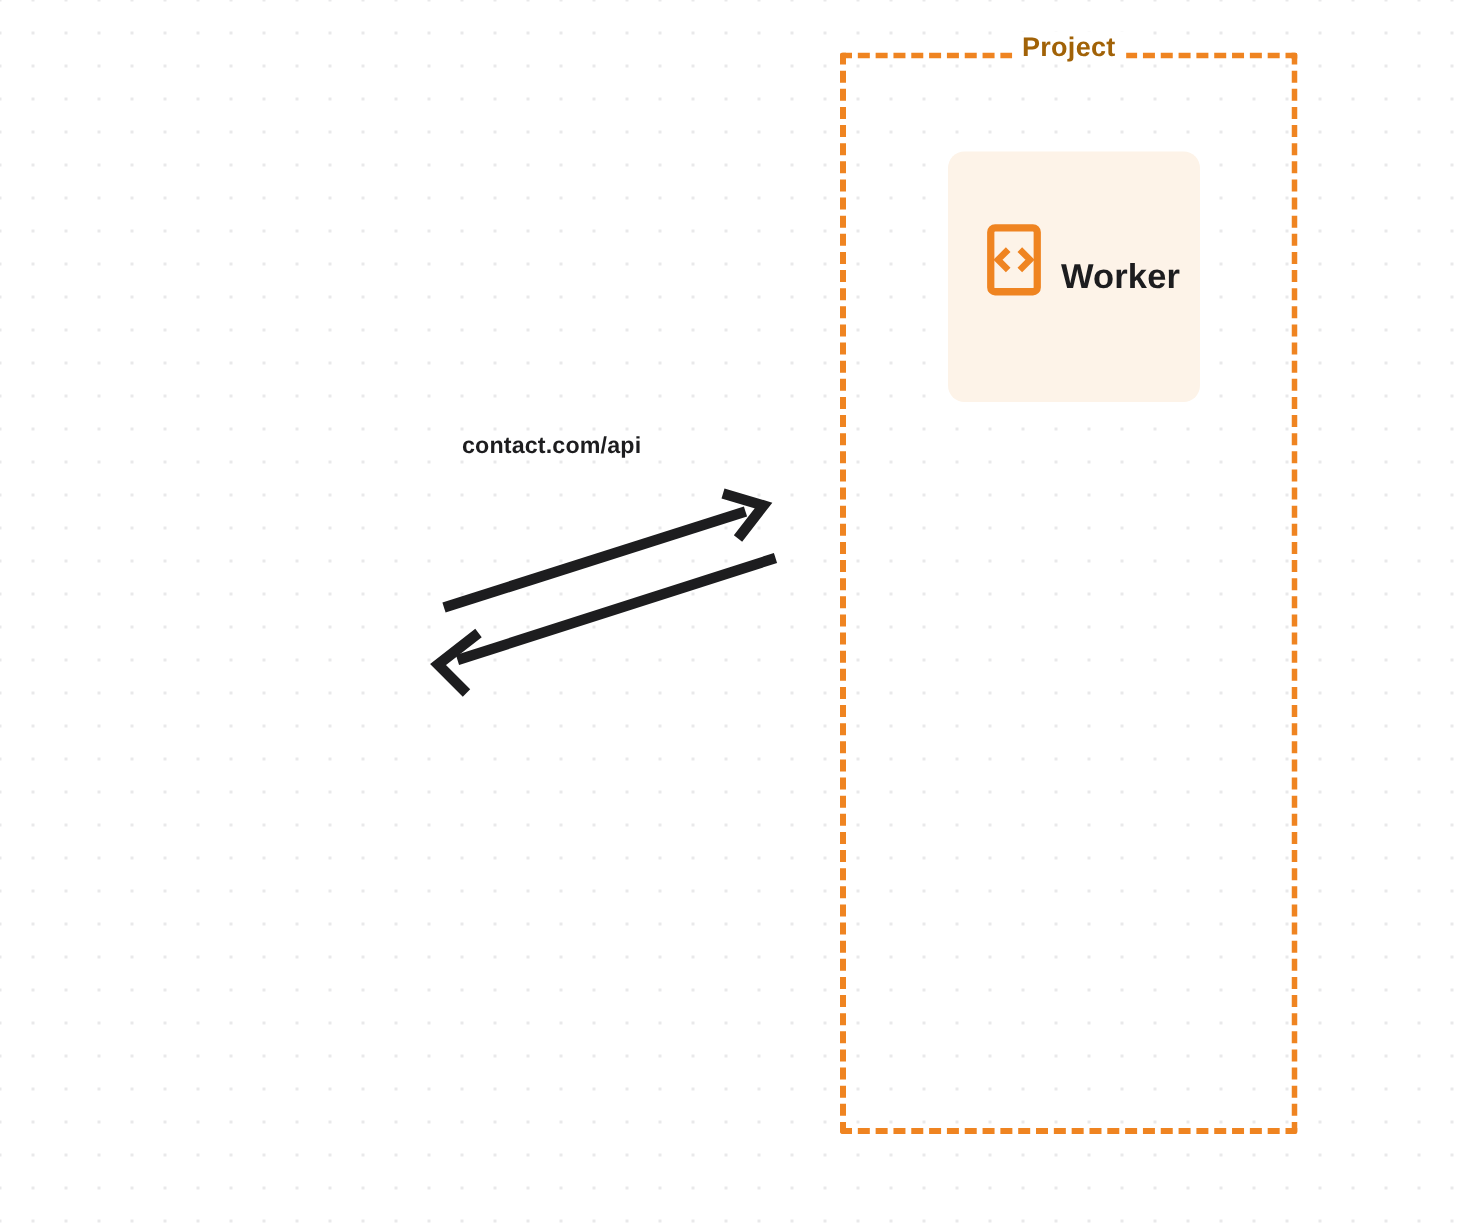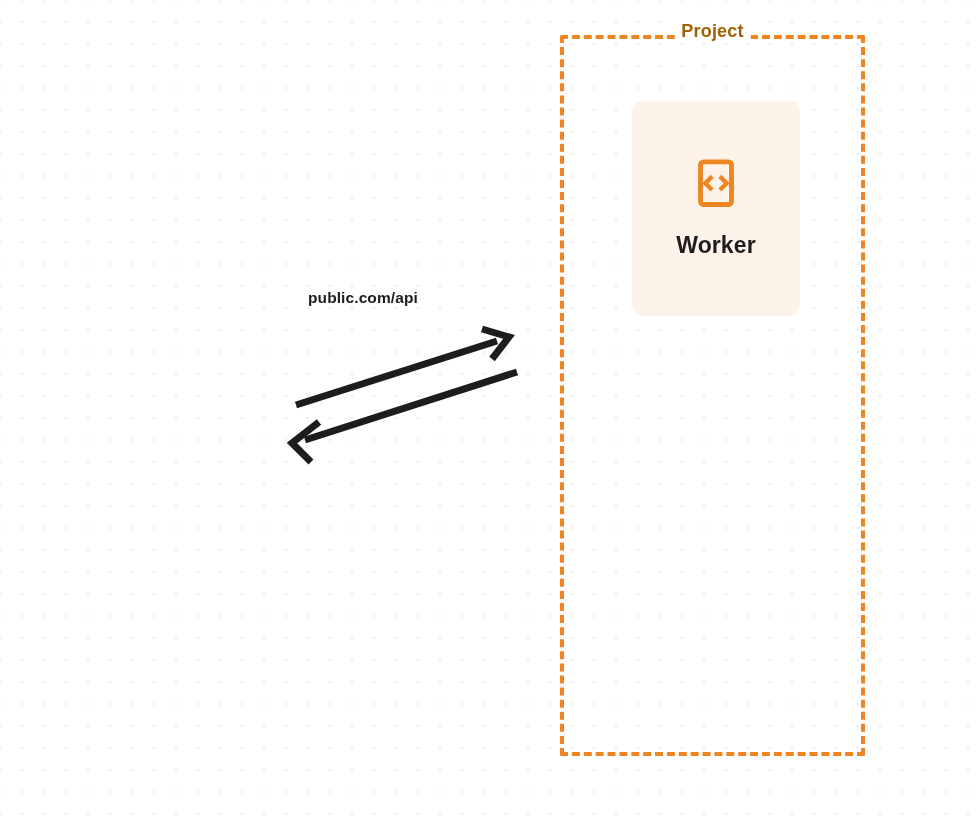--- a/index.html
+++ b/index.html
@@ -71,25 +71,24 @@
     font-weight: 700;
     color: #a16207;
     letter-spacing: 0.2px;
     white-space: nowrap;
   }
 
   
   .service-card {
     position: absolute;
     width: 168px;
-    height: 215px;
+    height: 167px;
     background: #fdf3e8;
     border-radius: 11px;
     display: flex;
-    flex-direction: column;
     align-items: center;
     justify-content: center;
   }
   .card-worker { left: 72px; top: 66px; }
   .card-assets { left: 68px; top: 413px; }
 
   .service-icon {
     width: 62px;
     height: 62px;
     display: block;
@@ -149,21 +148,21 @@
       <line x1="296" y1="405" x2="497" y2="341" stroke="#1d1d1f" stroke-width="7" stroke-linecap="butt"></line>
       <polyline points="482,329 509,337 492,359" fill="none" stroke="#1d1d1f" stroke-width="7" stroke-linecap="butt" stroke-linejoin="miter"></polyline>
     </g>
 
     <g>
       <line x1="517" y1="372" x2="305" y2="440" stroke="#1d1d1f" stroke-width="7" stroke-linecap="butt"></line>
       <polyline points="319,422 292,443 311,462" fill="none" stroke="#1d1d1f" stroke-width="7" stroke-linecap="butt" stroke-linejoin="miter"></polyline>
     </g>
   </svg>
 
-  <div class="request-label">public.com/api</div>
+  <div class="request-label">contact.com/api</div>
 
   <div class="project-group">
     <div class="project-border"></div>
     <div class="project-title">Project</div>
 
     <div class="service-card card-worker">
       <svg class="service-icon" viewBox="0 0 64 64">
         <rect x="16" y="4" width="32" height="44" rx="3" ry="3" fill="none" stroke="#ef8421" stroke-width="5"></rect>
         <polyline points="28,19 21,26 28,33" fill="none" stroke="#ef8421" stroke-width="4.5" stroke-linecap="butt" stroke-linejoin="miter"></polyline>
         <polyline points="36,19 43,26 36,33" fill="none" stroke="#ef8421" stroke-width="4.5" stroke-linecap="butt" stroke-linejoin="miter"></polyline>

